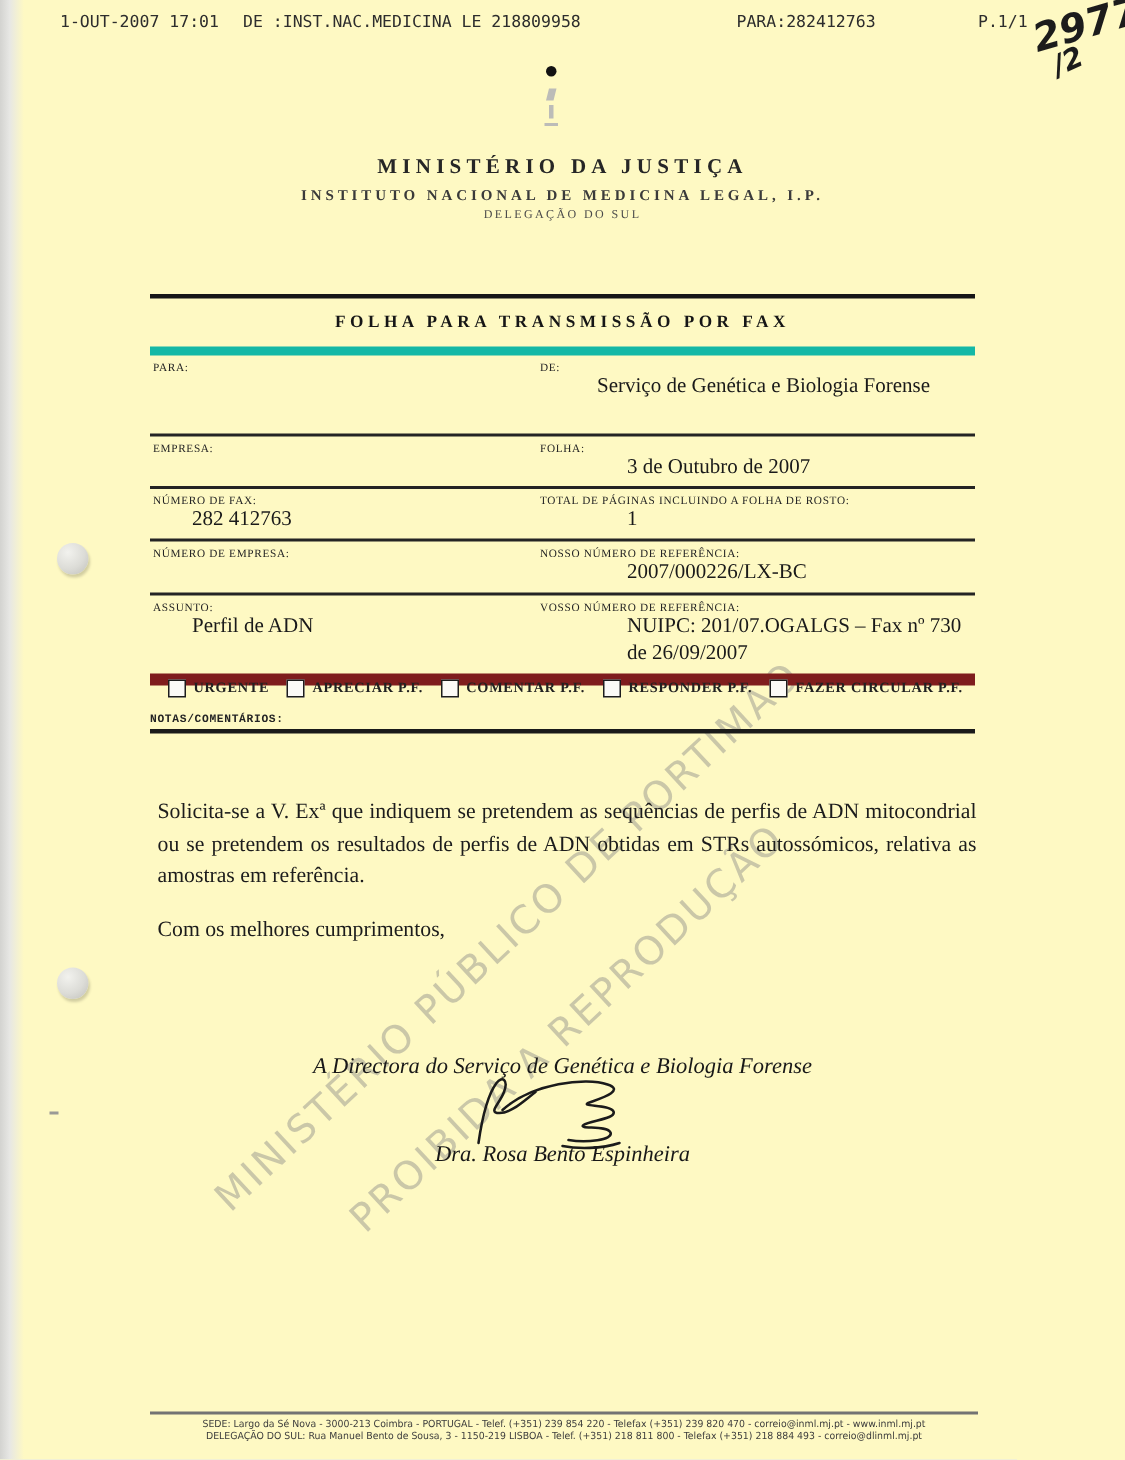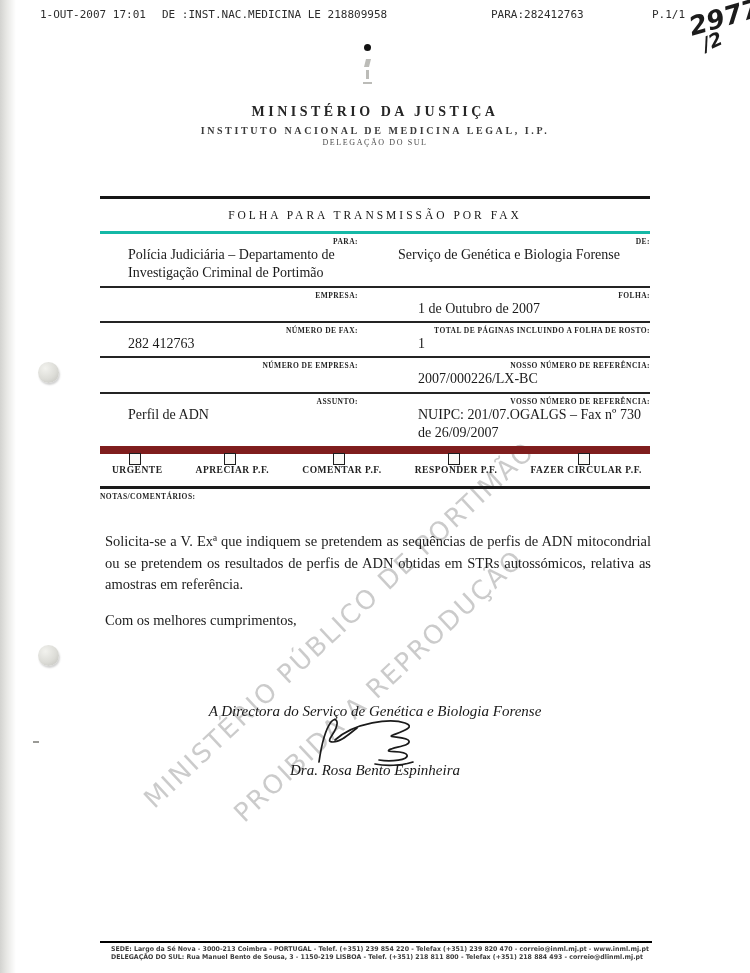--- a/index.html
+++ b/index.html
@@ -1,18 +1,18 @@
 <!DOCTYPE html>
 <html><head>
 <meta charset="utf-8">
 <style>
   html,body { margin:0; padding:0; background:#e7e7e5; }
   .page {
     position:relative; width:750px; height:973px; margin:0 auto;
-    background:#ffffff; overflow:hidden;
+    background:#fef9c3; overflow:hidden;
     font-family:"Liberation Serif", serif; color:#1f1f1f;
   }
   .edge-left {
     position:absolute; left:0; top:0; bottom:0; width:16px;
     background:linear-gradient(90deg,#d3d3d0 0%, #e7e7e4 40%, rgba(251,250,247,0) 100%);
   }
   
   .faxhdr { position:absolute; top:8px; font-family:"DejaVu Sans Mono", monospace; font-size:11px; color:#2d2d2d; white-space:nowrap; }
   #fh-dt { left:40px; } #fh-from { left:162px; } #fh-to { left:491px; } #fh-page { left:652px; }
   .handwritten {
@@ -27,54 +27,54 @@
   .em1 { width:5px; height:8px; transform:skewX(-14deg); }
   .em2 { width:3px; height:9px; }
   .em3 { width:9px; height:2px; margin-top:8px; }
   
   .lh { position:absolute; left:0; width:750px; text-align:center; color:#262626; }
   #lh-min { top:104px; font-size:14px; letter-spacing:3.5px; font-weight:600; }
   #lh-inst { top:125px; font-size:10px; letter-spacing:2.6px; font-weight:600; color:#3a3a3a; }
   #lh-del { top:138px; font-size:8px; letter-spacing:1.6px; color:#4a4a4a; }
   
   .fax-table { position:absolute; left:100px; top:196px; width:550px; border-top:3px solid #161616; }
-  .fax-title { height:32px; line-height:32px; text-align:center; border-bottom:3px solid #14b8a6; font-weight:normal; font-size:11.5px; letter-spacing:3px; color:#161616; }
+  .fax-title { height:32px; line-height:32px; text-align:center; border-bottom:6px solid #14b8a6; font-weight:bold; font-size:11.5px; letter-spacing:3px; color:#161616; }
   .frow { display:flex; border-bottom:2px solid #242424; overflow:hidden; }
   .frow.last { border-bottom:8px solid #7f1d1d; }
   .h52 { height:52px; } .h33 { height:33px; } .h34 { height:34px; }
   .cell-l { width:258px; } .cell-r { width:292px; }
-  .flabel { font-size:7.5px; letter-spacing:.45px; padding:3px 0 0 2px; color:#242424; font-weight:700;text-align:right; }
+  .flabel { font-size:7.5px; letter-spacing:.45px; padding:3px 0 0 2px; color:#242424; font-weight:400; }
   .fvalue { font-size:14px; line-height:18px; color:#1a1a1a; }
   .ind-28 { padding-left:28px; } .ind-40 { padding-left:40px; } .ind-60 { padding-left:60px; }
   
   .cbrow { position:absolute; left:112px; top:453px; width:530px; display:flex; justify-content:space-between; align-items:center; }
-  .cb { display:flex; align-items:center; font-size:9.5px; letter-spacing:.5px; color:#222; font-weight:600; white-space:nowrap;flex-direction:column; }
+  .cb { display:flex; align-items:center; font-size:9.5px; letter-spacing:.5px; color:#222; font-weight:600; white-space:nowrap; }
   .box { display:inline-block; width:10px; height:10px; border:1.6px solid #1d1d1d; margin-right:5px; background:#fbfaf7; }
   
   .notes-rule { position:absolute; left:100px; top:486px; width:550px; height:3px; background:#1a1a1a; }
-  .notes-label { position:absolute; left:100px; top:492px; font-size:7.5px; letter-spacing:.45px; font-weight:600; color:#242424; }
+  .notes-label { position:absolute; left:100px; top:476px; font-size:7.5px; letter-spacing:.45px; font-weight:600; color:#242424;font-family:Liberation Mono, monospace; }
   
   .para { position:absolute; left:105px; top:531px; width:546px; font-size:14.5px; line-height:21.5px; text-align:justify; color:#1c1c1c; }
   .closing { position:absolute; left:105px; top:612px; font-size:14.5px; color:#1c1c1c; }
   
   .sig-role { position:absolute; left:150px; top:703px; width:450px; text-align:center; font-style:italic; font-size:15px; color:#181818; }
   .sig-name { position:absolute; left:150px; top:762px; width:450px; text-align:center; font-style:italic; font-size:15px; color:#181818; }
   .sig-svg { position:absolute; left:305px; top:714px; }
   
   .wm { position:absolute; font-family:"DejaVu Sans", sans-serif; color:rgba(132,132,132,.42); white-space:nowrap; transform-origin:left center; pointer-events:none; font-weight:400; }
   #wm1 { left:148px; top:788px; font-size:26px; letter-spacing:2px; transform:rotate(-43deg); }
   #wm2 { left:238px; top:802px; font-size:26px; letter-spacing:2px; transform:rotate(-43deg); }
   
   .punch { position:absolute; width:21px; height:21px; border-radius:50%;
     background:radial-gradient(circle at 35% 30%, #f2f2ee 0%, #dcdcd7 55%, #bfbfba 100%);
     box-shadow:1px 2px 2px rgba(0,0,0,.18); }
   #punch1 { left:38px; top:362px; } #punch2 { left:38px; top:645px; }
   .stray { position:absolute; left:33px; top:741px; width:6px; height:2px; background:#9a9a96; }
   
-  .footer { position:absolute; left:100px; top:941px; width:552px; border-top:2px solid #000000; padding-top:2px; text-align:center;font-weight:bold; }
+  .footer { position:absolute; left:100px; top:941px; width:552px; border-top:2px solid #737373; padding-top:2px; text-align:center; }
   .footer div { font-family:"DejaVu Sans", sans-serif; font-size:6.5px; line-height:8px; color:#3c3c3c; white-space:nowrap; transform:scaleX(.96); transform-origin:center; }
 </style>
 </head>
 <body>
 
 <div class="page">
   <div class="edge-left"></div>
 
   <div class="faxhdr" id="fh-dt">1-OUT-2007 17:01</div>
   <div class="faxhdr" id="fh-from">DE :INST.NAC.MEDICINA LE 218809958</div>
@@ -100,36 +100,35 @@
 
   <div class="wm" id="wm1">MINISTÉRIO PÚBLICO DE PORTIMÃO</div>
   <div class="wm" id="wm2">PROIBIDA A REPRODUÇÃO</div>
 
   <div class="fax-table">
     <div class="fax-title">FOLHA PARA TRANSMISSÃO POR FAX</div>
 
     <div class="frow h52">
       <div class="cell-l">
         <div class="flabel">PARA:</div>
-        <div class="fvalue ind-28">Polícia Judiciária – Departamento de Investigação Criminal de Portimão</div>
       </div>
       <div class="cell-r">
         <div class="flabel">DE:</div>
         <div class="fvalue ind-40">Serviço de Genética e Biologia Forense</div>
       </div>
     </div>
 
     <div class="frow h33">
       <div class="cell-l">
         <div class="flabel">EMPRESA:</div>
         <div class="fvalue ind-28"></div>
       </div>
       <div class="cell-r">
         <div class="flabel">FOLHA:</div>
-        <div class="fvalue ind-60">1 de Outubro de 2007</div>
+        <div class="fvalue ind-60">3 de Outubro de 2007</div>
       </div>
     </div>
 
     <div class="frow h33">
       <div class="cell-l">
         <div class="flabel">NÚMERO DE FAX:</div>
         <div class="fvalue ind-28">282 412763</div>
       </div>
       <div class="cell-r">
         <div class="flabel">TOTAL DE PÁGINAS INCLUINDO A FOLHA DE ROSTO:</div>

